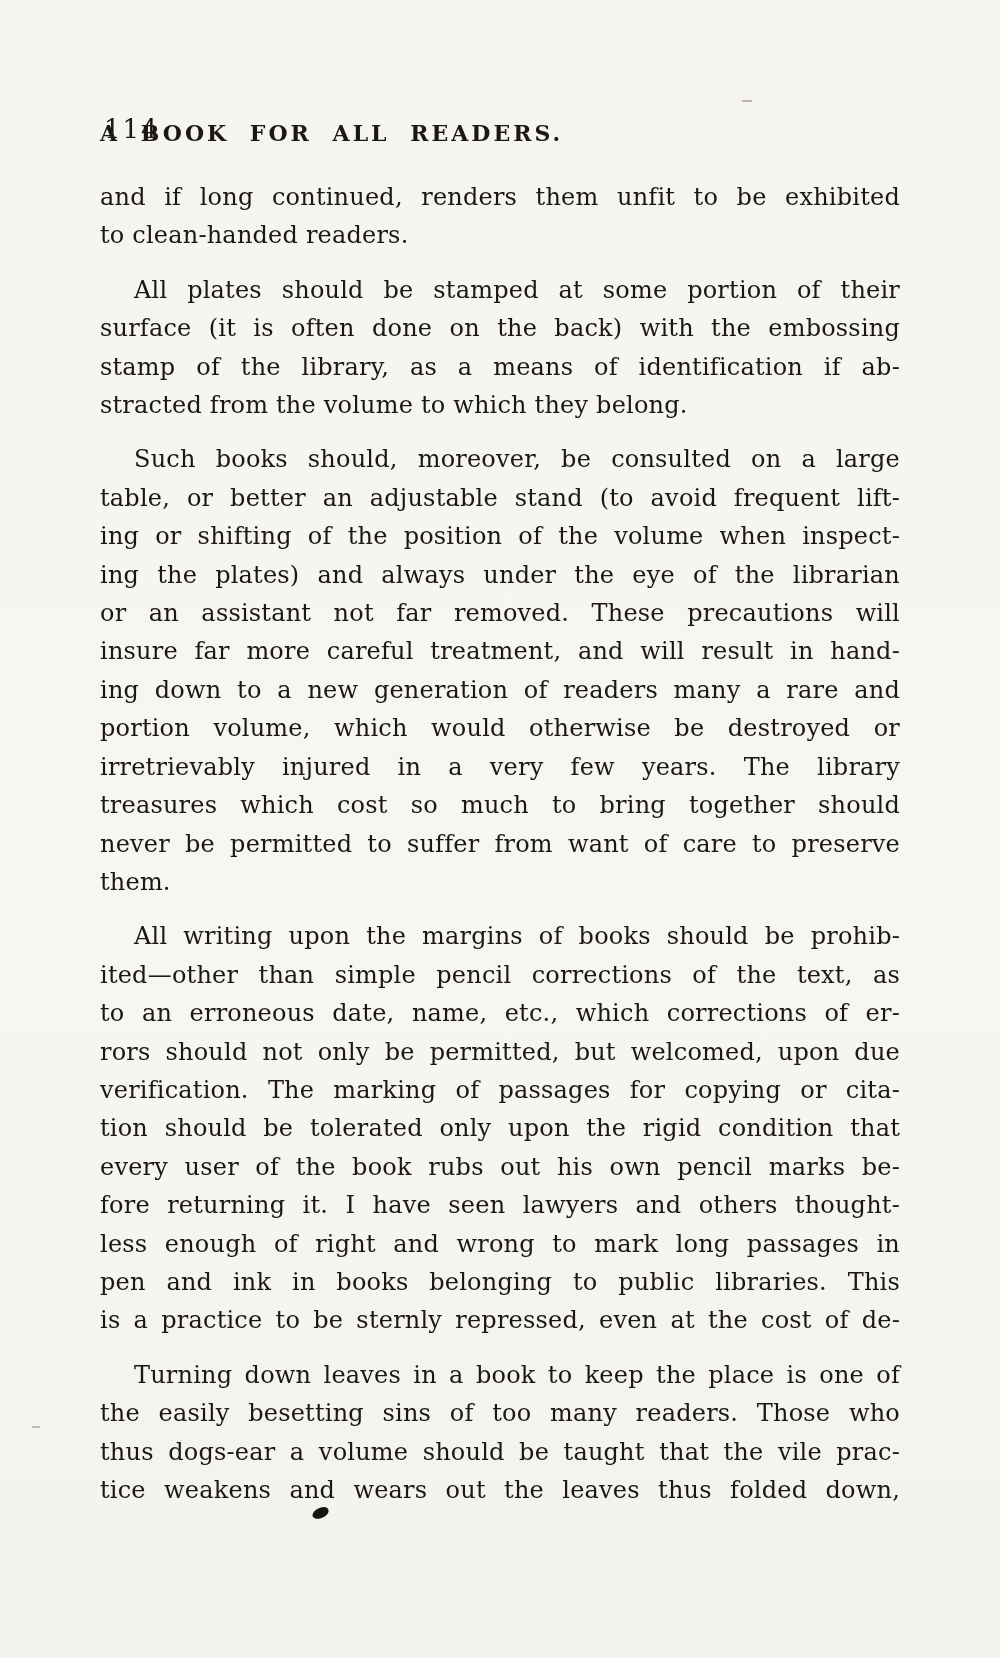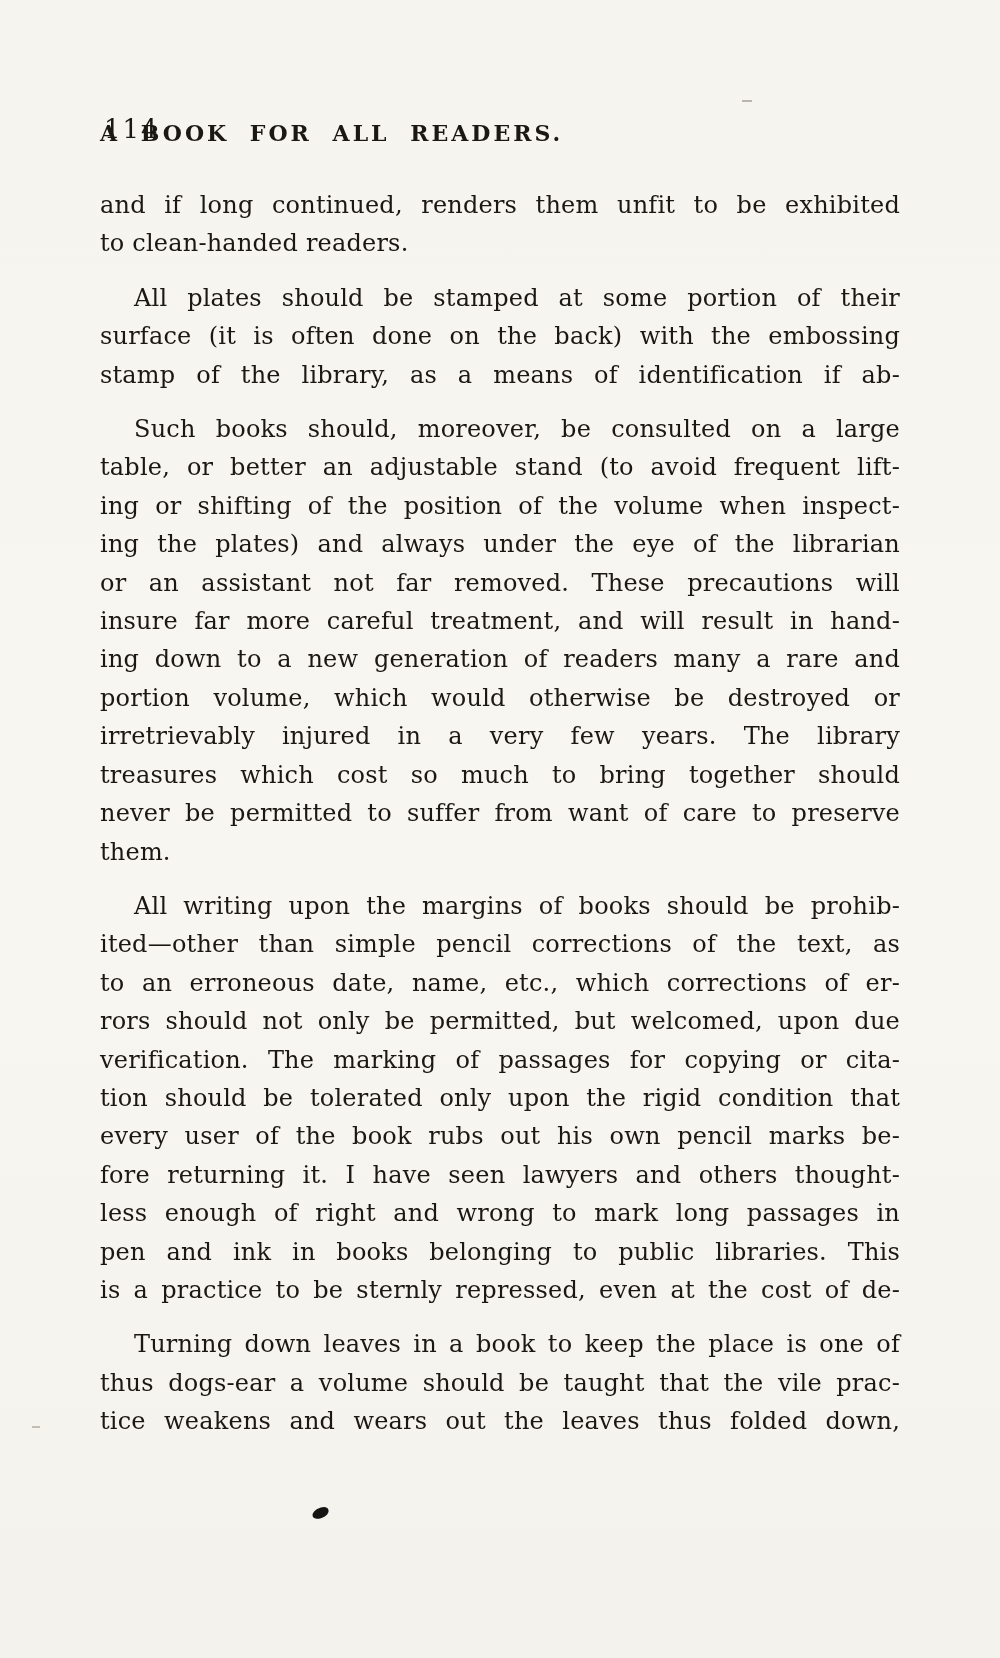--- a/index.html
+++ b/index.html
@@ -30,21 +30,21 @@
   .header-title {
     text-align: left;
     font-size: 22px;
     font-weight: 700;
     letter-spacing: 3px;
     word-spacing: 10px;
     padding-top: 8px;
   }
   .text-block {
     position: absolute;
-    top: 186px;
+    top: 178px;
     left: 100px;
     width: 800px;
   }
   .para { margin: 0; }
   .line {
     font-size: 24px;
     line-height: 38.4px;
     text-align: justify;
     text-align-last: justify;
     letter-spacing: 0.2px;
@@ -90,20 +90,21 @@
 
   <div class="text-block">
       <div class="para complete">
         <div class="line">and if long continued, renders them unfit to be exhibited</div>
         <div class="line lastline">to clean-handed readers.</div>
       </div>
       <div class="para indented complete">
         <div class="line">All plates should be stamped at some portion of their</div>
         <div class="line">surface (it is often done on the back) with the embossing</div>
         <div class="line">stamp of the library, as a means of identification if ab-</div>
+        <div class="line lastline">stracted from the volume to which they belong.</div>
       </div>
       <div class="para indented complete">
         <div class="line">Such books should, moreover, be consulted on a large</div>
         <div class="line">table, or better an adjustable stand (to avoid frequent lift-</div>
         <div class="line">ing or shifting of the position of the volume when inspect-</div>
         <div class="line">ing the plates) and always under the eye of the librarian</div>
         <div class="line">or an assistant not far removed.  These precautions will</div>
         <div class="line">insure far more careful treatment, and will result in hand-</div>
         <div class="line">ing down to a new generation of readers many a rare and</div>
         <div class="line">portion volume, which would otherwise be destroyed or</div>
@@ -120,20 +121,21 @@
         <div class="line">verification.  The marking of passages for copying or cita-</div>
         <div class="line">tion should be tolerated only upon the rigid condition that</div>
         <div class="line">every user of the book rubs out his own pencil marks be-</div>
         <div class="line">fore returning it.  I have seen lawyers and others thought-</div>
         <div class="line">less enough of right and wrong to mark long passages in</div>
         <div class="line">pen and ink in books belonging to public libraries.  This</div>
         <div class="line">is a practice to be sternly repressed, even at the cost of de-</div>
       </div>
       <div class="para indented">
         <div class="line">Turning down leaves in a book to keep the place is one of</div>
+        <div class="line">the easily besetting sins of too many readers.  Those who</div>
         <div class="line">thus dogs-ear a volume should be taught that the vile prac-</div>
         <div class="line lastline">tice weakens and wears out the leaves thus folded down,</div>
       </div>
     </div>
 
   <div class="scan-tick-top"></div>
   <div class="scan-tick-left"></div>
   <div class="ink-blot"></div>
 
 </div>

